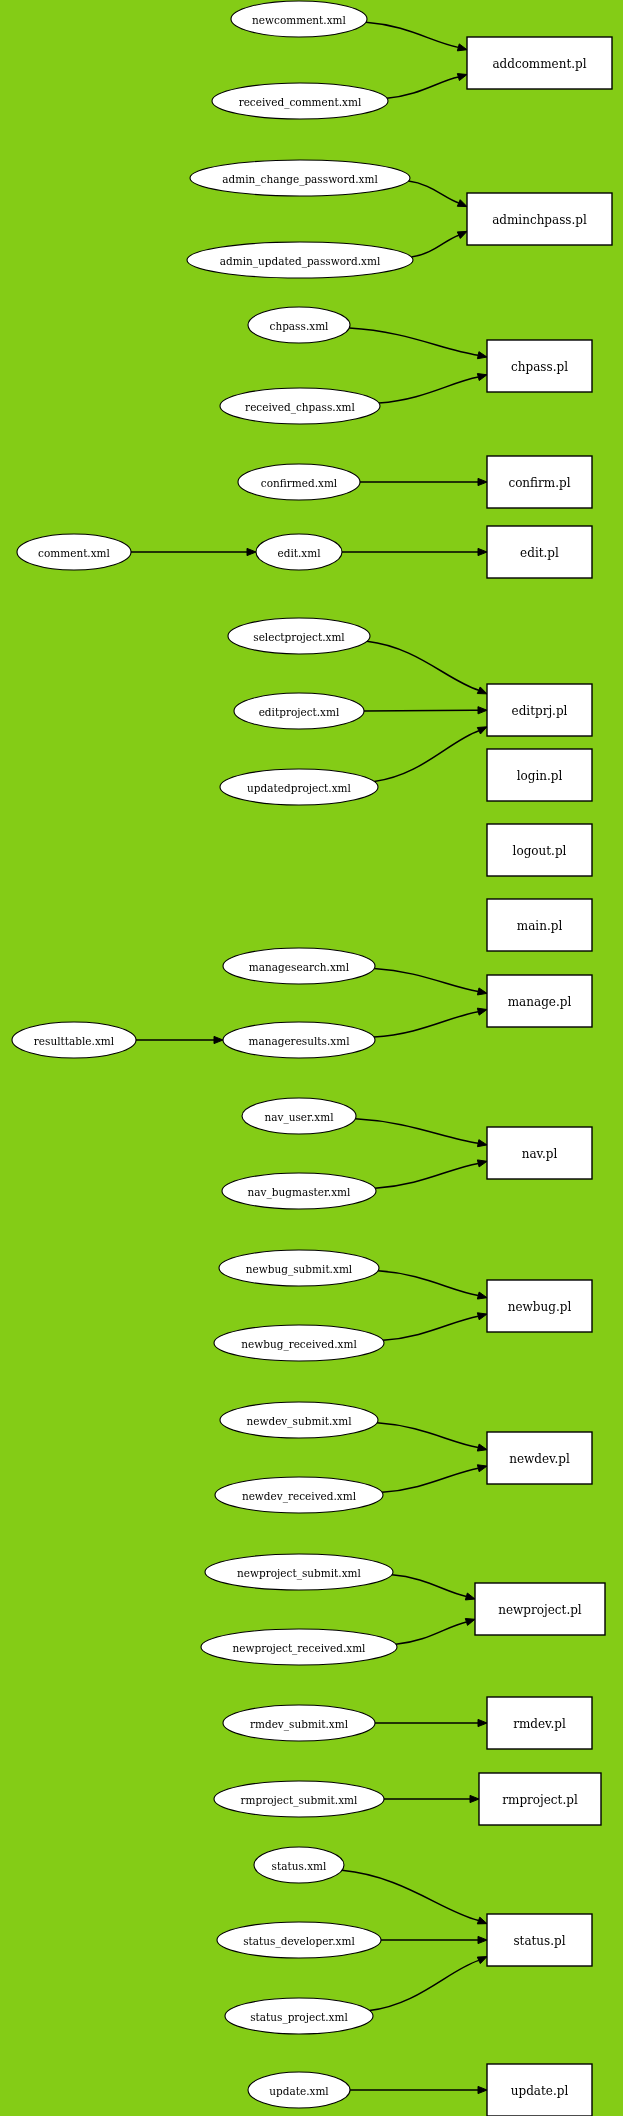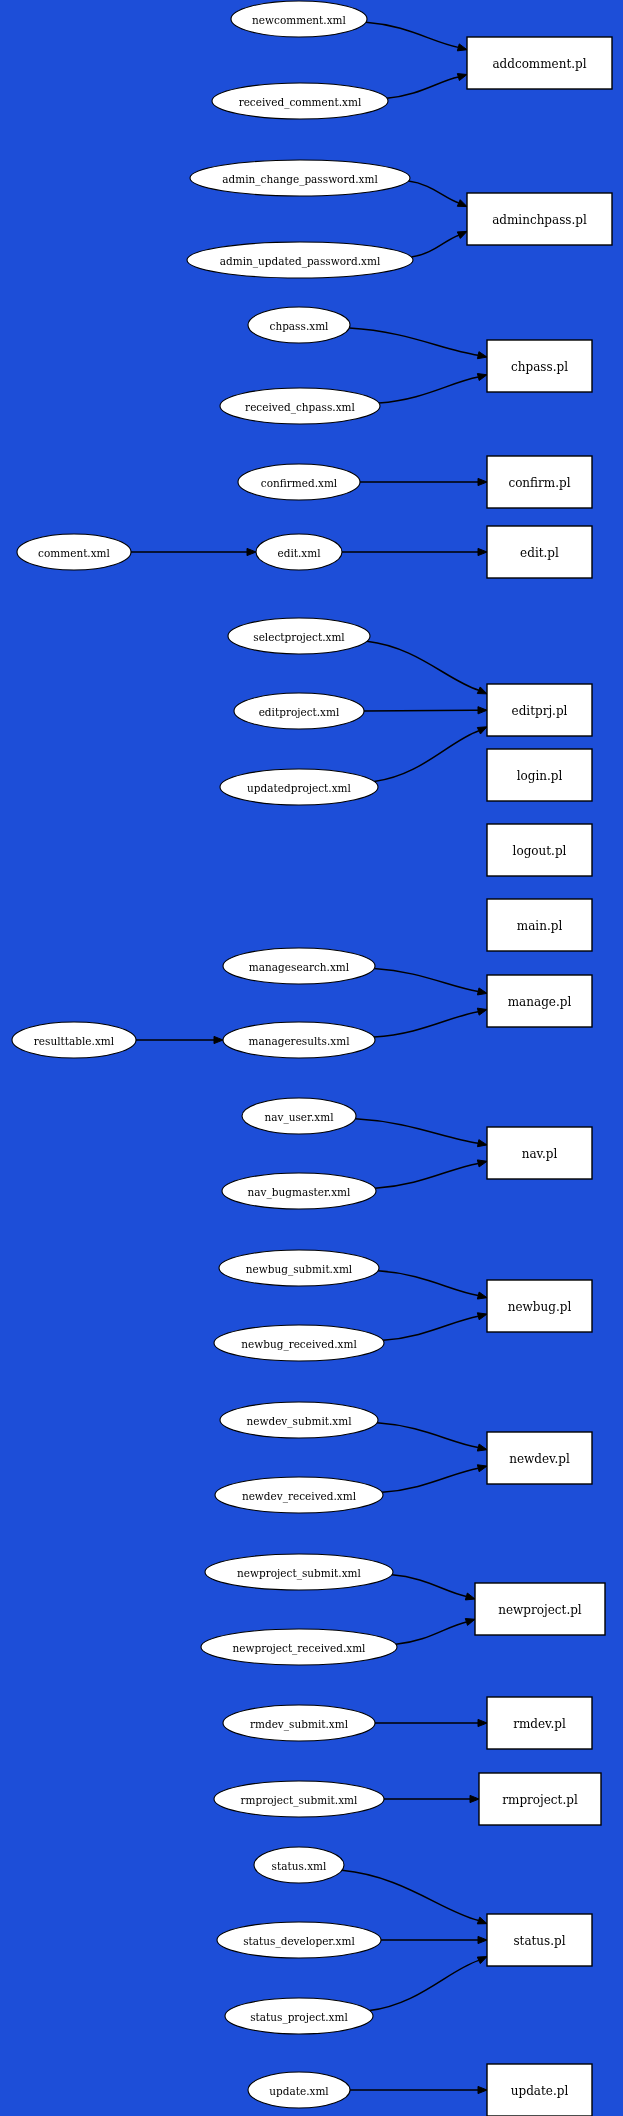--- a/index.html
+++ b/index.html
@@ -4,21 +4,21 @@
 <style>
   html, body {
     margin: 0;
     padding: 0;
     background: #ffffff;
   }
   #diagram-root {
     position: relative;
     width: 623px;
     height: 2116px;
-    background: #1d4ed8;
+    background: #84cc16;
     overflow: hidden;
     font-family: "DejaVu Serif", "Liberation Serif", serif;
   }
   svg#graph {
     display: block;
     width: 623px;
     height: 2116px;
   }
   .node-ellipse {
     fill: #ffffff;

